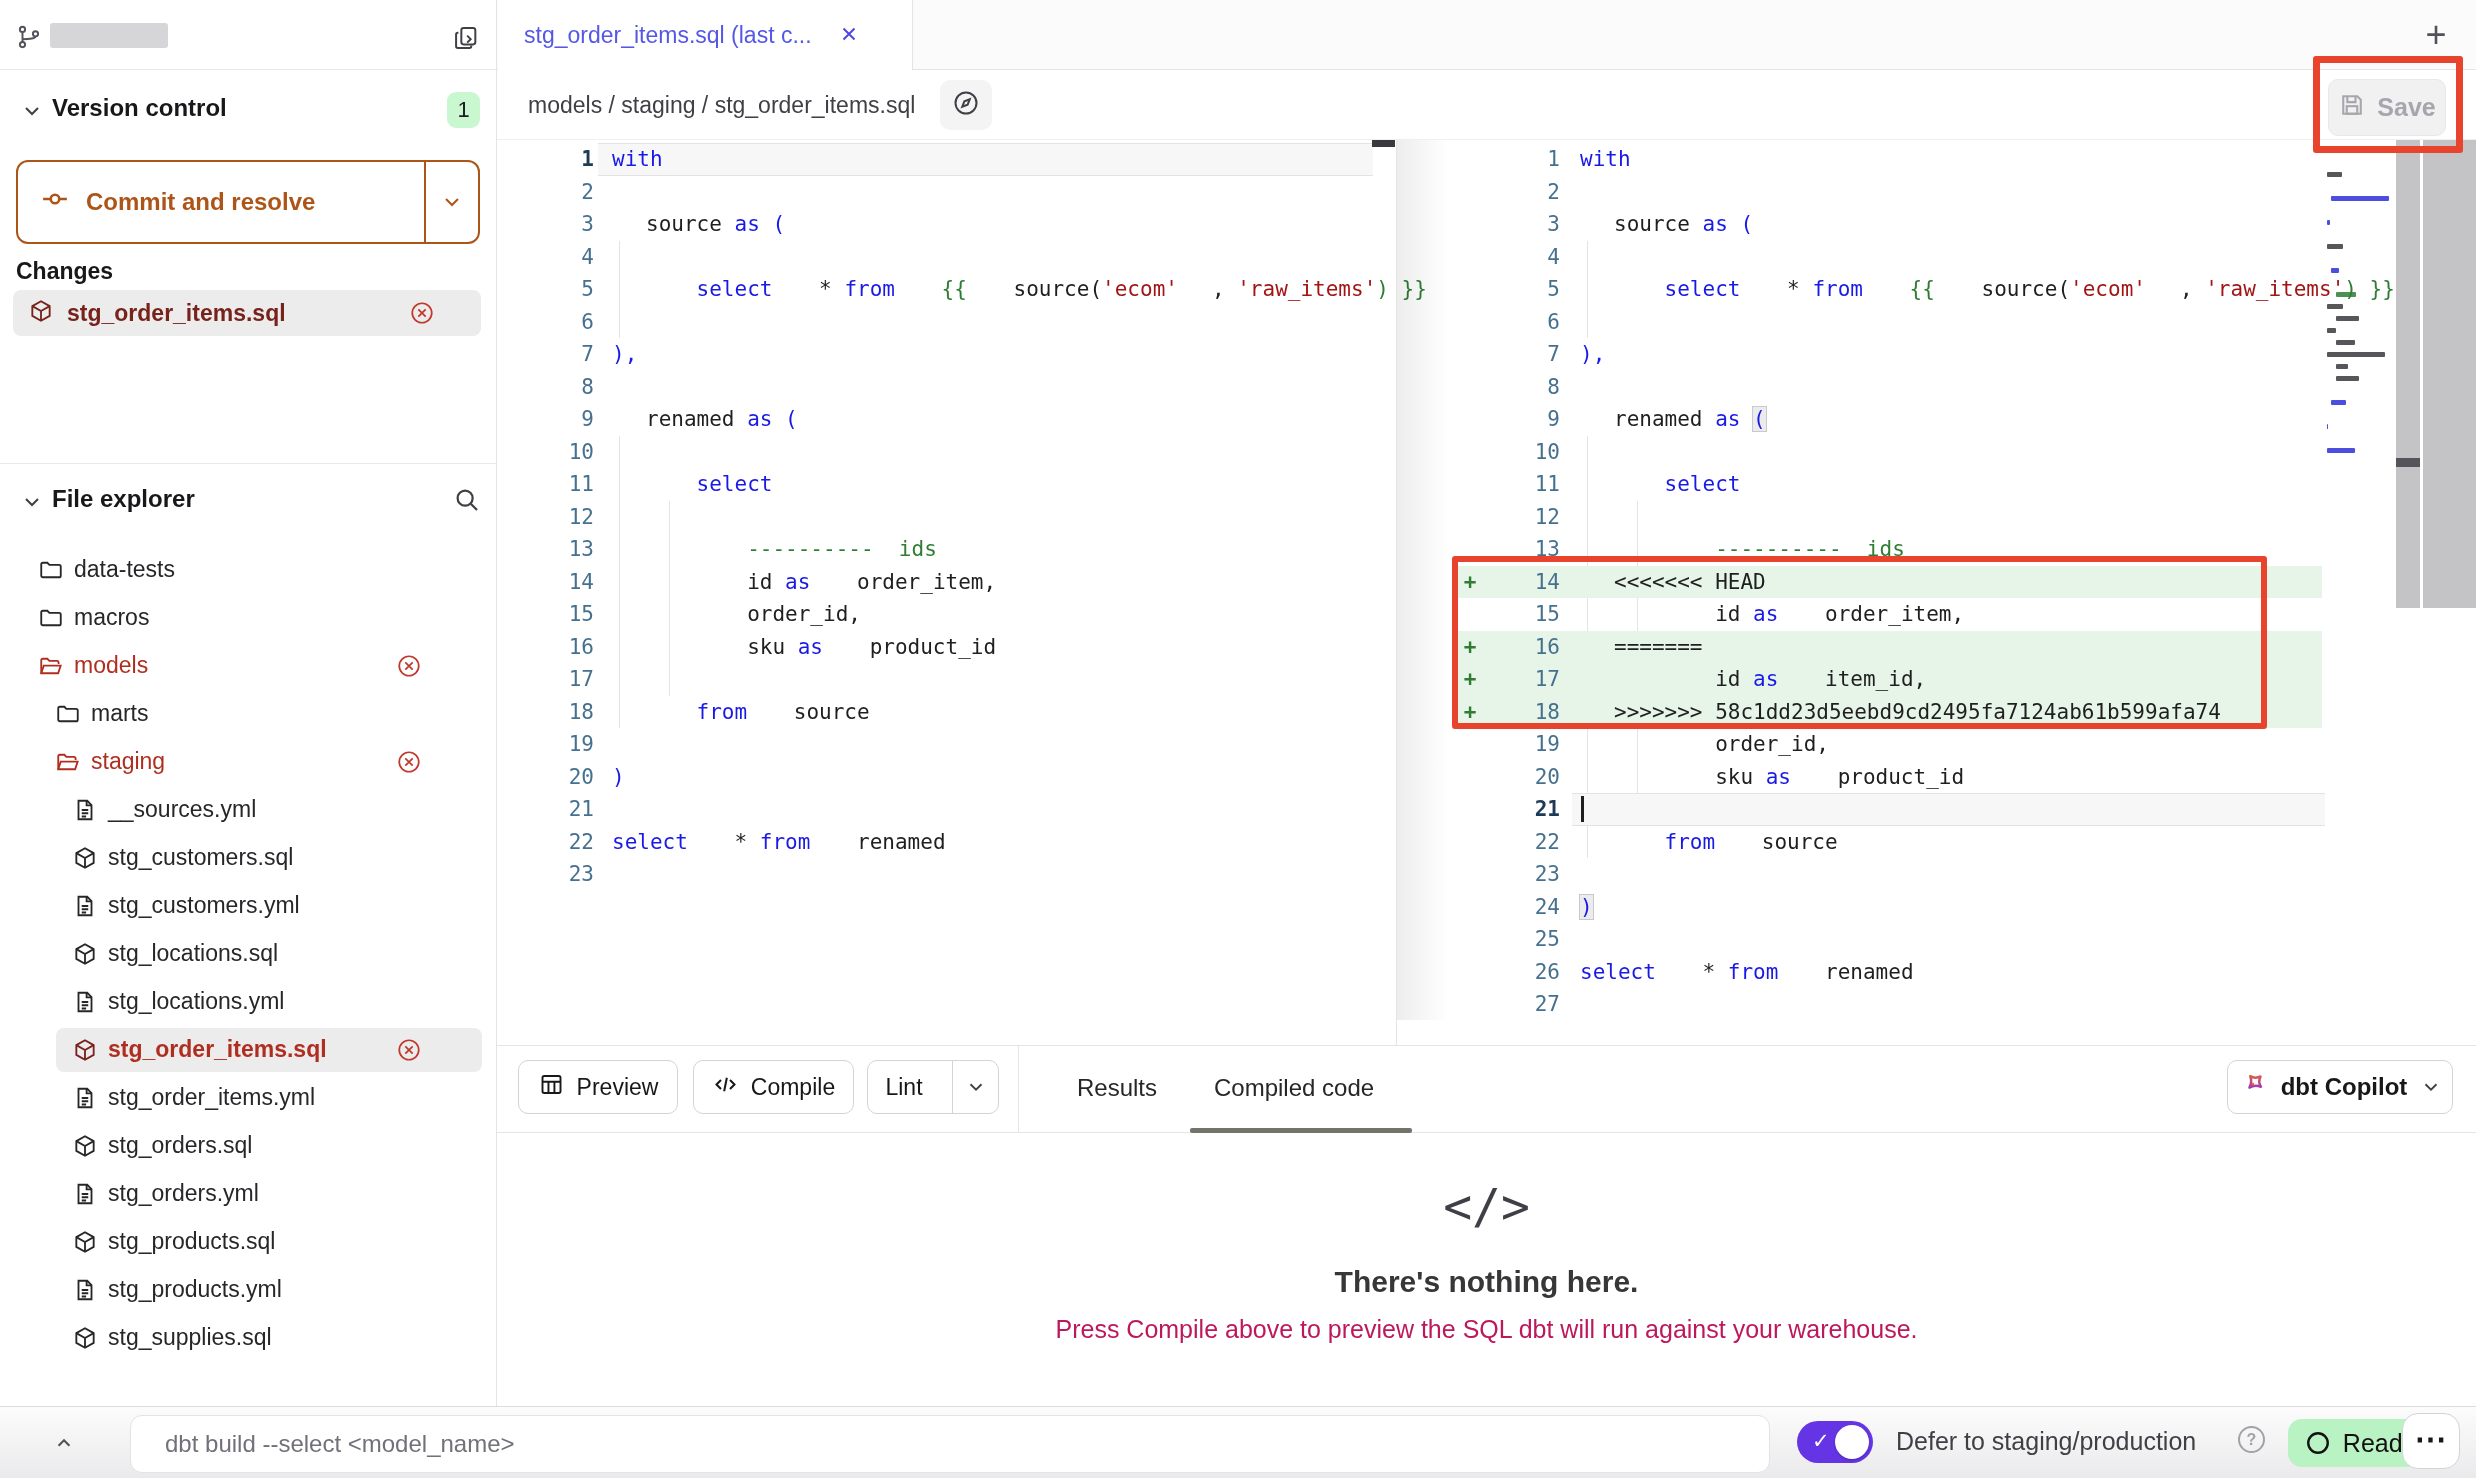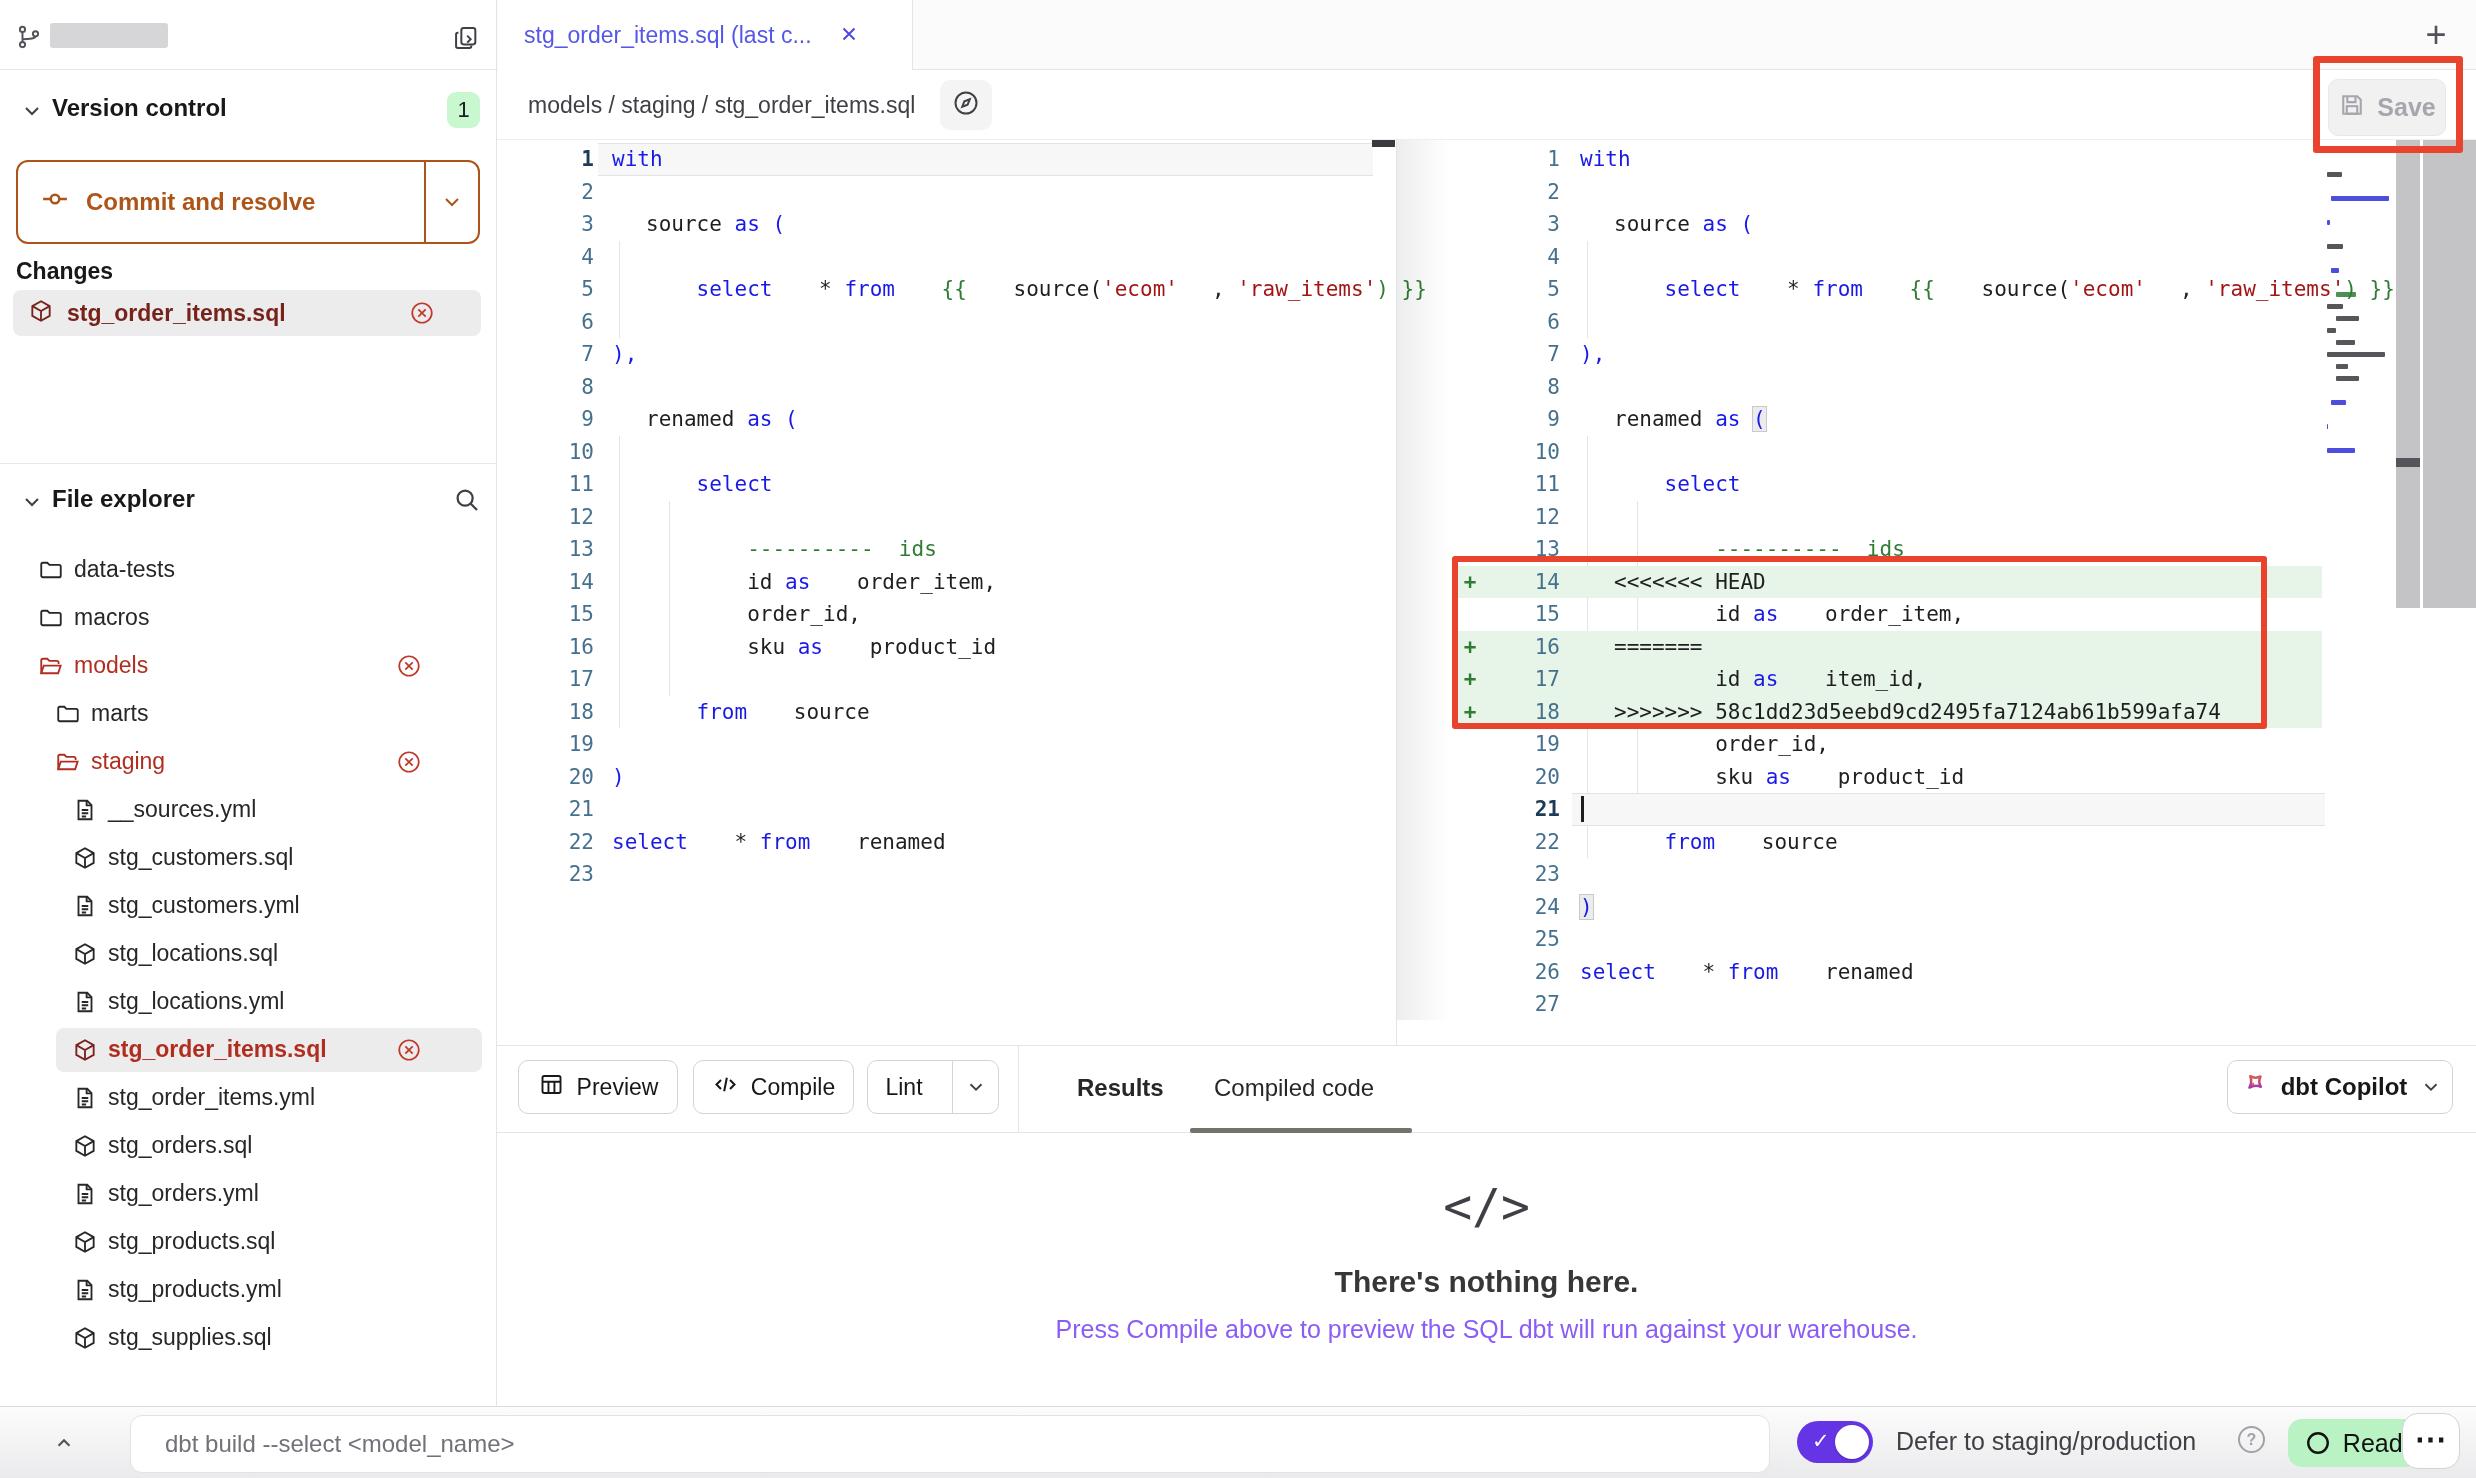--- a/index.html
+++ b/index.html
@@ -112,34 +112,34 @@
     border-radius:10px; background:#fff; display:flex; align-items:center;
     justify-content:center; gap:12px; font-size:23px; color:#18181b; font-weight:500; }
   #btn-preview { left:21px; width:160px; }
   #btn-compile { left:196px; width:161px; }
   #btn-lint { left:370px; width:132px; padding:0; }
   #lint-main { flex:1; text-align:center; font-size:23px; }
   #lint-chev { width:46px; height:100%; border-left:1px solid #d4d4d8;
     display:flex; align-items:center; justify-content:center; }
   #tb-vdiv { position:absolute; left:521px; top:0; width:1px; height:87px; background:#e5e5e7; }
   .tb-tab { position:absolute; top:28px; font-size:24px; color:#27272a; }
-  #tab-results { left:580px;font-weight:bold; }
+  #tab-results { left:580px; }
   #tab-compiled { left:717px; font-weight:500; }
   #compiled-underline { position:absolute; left:693px; top:82px; width:222px; height:5px;
     background:#73736b; border-radius:2px; }
   #copilot-btn { left:1730px; width:226px; gap:13px; font-weight:600; font-size:24px; }
 
   
   #empty { left:497px; top:1133px; width:1979px; height:273px; background:#fff; }
   #empty-icon { position:absolute; left:0; width:100%; top:45px; text-align:center;
     font-family:"DejaVu Sans Mono", monospace; font-size:48px; color:#3f3f46; }
   #empty-title { position:absolute; left:0; width:100%; top:132px; text-align:center;
     font-size:30px; font-weight:bold; color:#373739; }
   #empty-sub { position:absolute; left:0; width:100%; top:182px; text-align:center;
-    font-size:25px; color:#8b5cf6; }
+    font-size:25px; color:#be185d; }
 
   
   #bottombar { left:0; top:1406px; width:2476px; height:72px;
     background:linear-gradient(#fcfcfc, #eaeaec); border-top:1px solid #dcdcde; }
   #collapse-btn { position:absolute; left:46px; top:18px; width:36px; height:36px;
     display:flex; align-items:center; justify-content:center; color:#52525b; }
   #cmd-input { position:absolute; left:130px; top:8px; width:1640px; height:58px;
     border:1px solid #e3e3e6; border-radius:12px; background:#fff; padding:16px 34px;
     font-size:24px; color:#3f3f46; font-family:"Liberation Sans", sans-serif; outline:none; }
   #cmd-input::placeholder { color:#71717a; }

